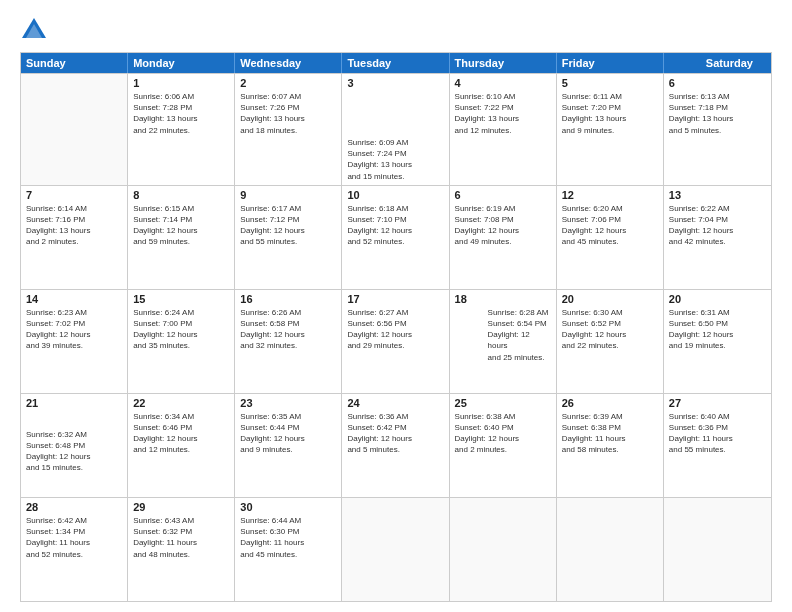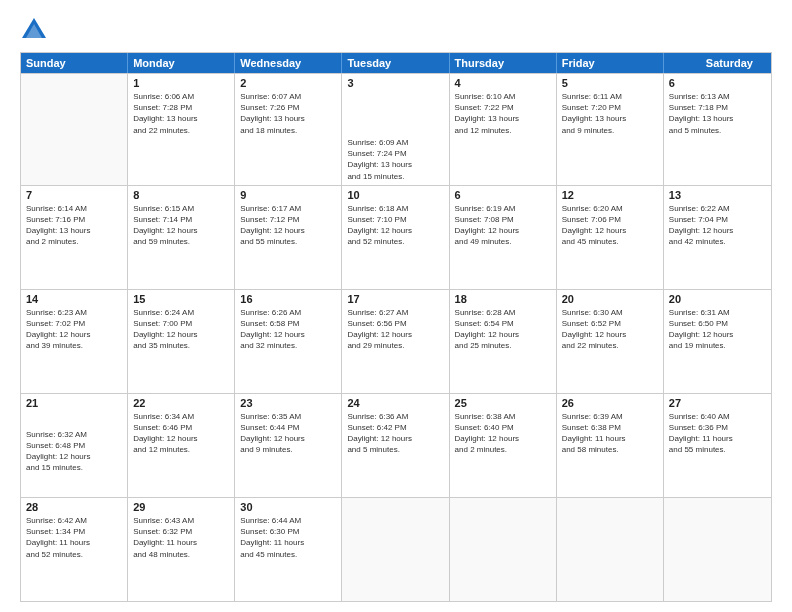--- a/index.html
+++ b/index.html
@@ -259,21 +259,21 @@
           </div>
           <div class="cal-cell">
             <span class="cell-date">17</span>
             <div class="cell-info" style="white-space: pre-line;">Sunrise: 6:27 AM
 Sunset: 6:56 PM
 Daylight: 12 hours
 and 29 minutes.</div>
           </div>
           <div class="cal-cell">
             <span class="cell-date">18</span>
-            <div class="cell-info" style="white-space: pre-line;">Sunrise: 6:28 AM
+            <div class="cell-info" style="white-space: pre-line; margin-left: 33px;">Sunrise: 6:28 AM
 Sunset: 6:54 PM
 Daylight: 12 hours
 and 25 minutes.</div>
           </div>
           <div class="cal-cell">
             <span class="cell-date">20</span>
             <div class="cell-info" style="white-space: pre-line;">Sunrise: 6:30 AM
 Sunset: 6:52 PM
 Daylight: 12 hours
 and 22 minutes.</div>

